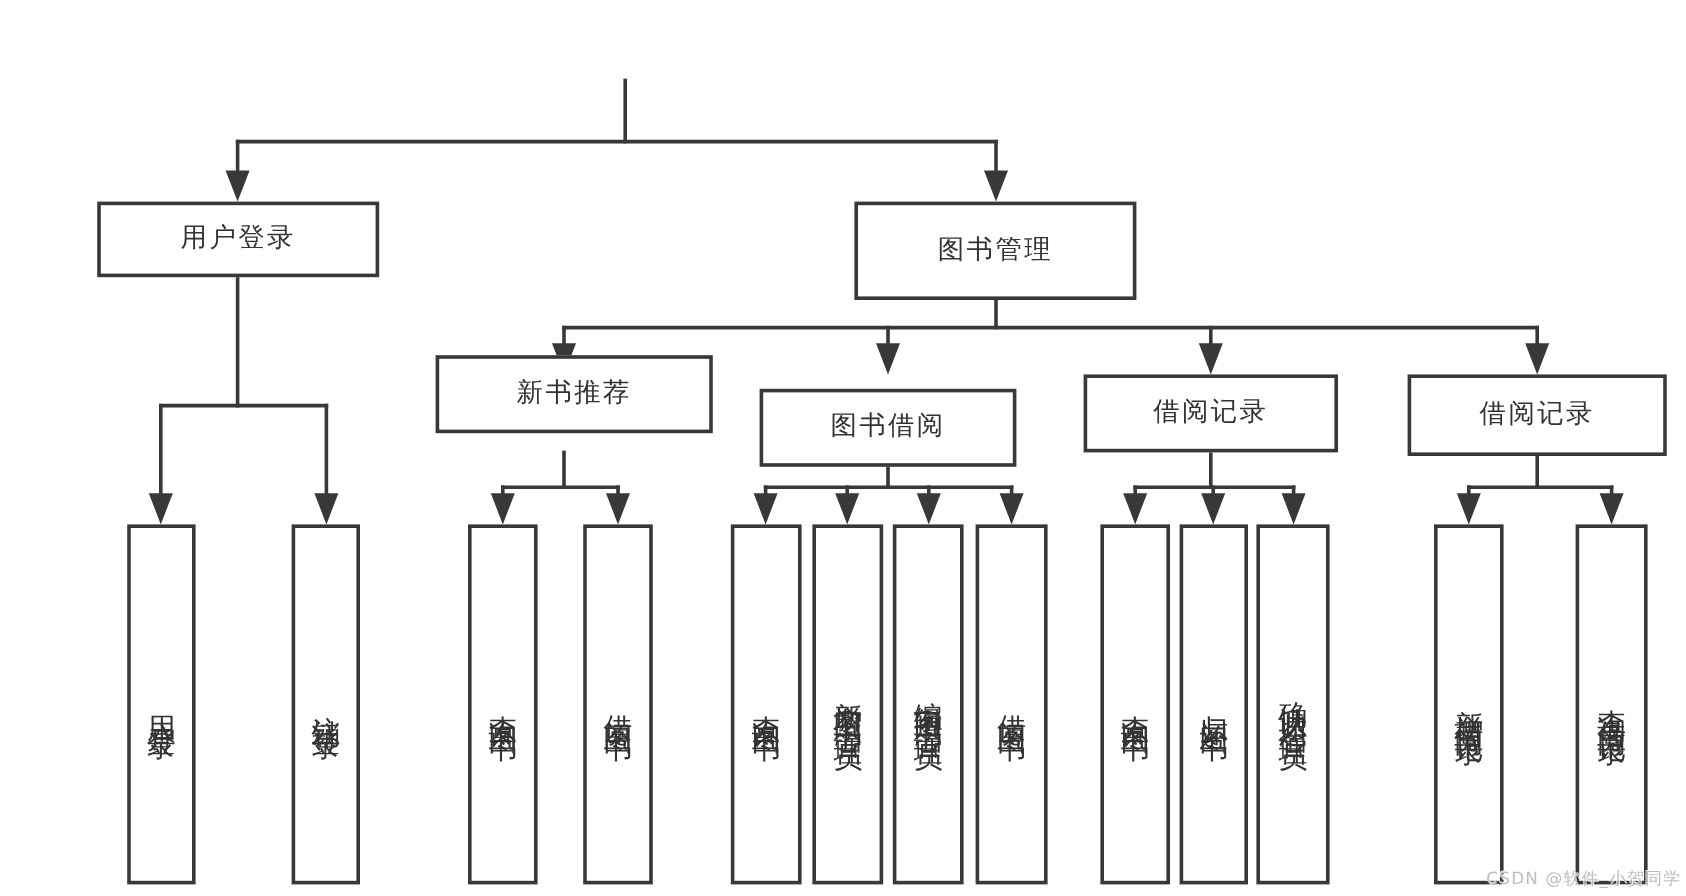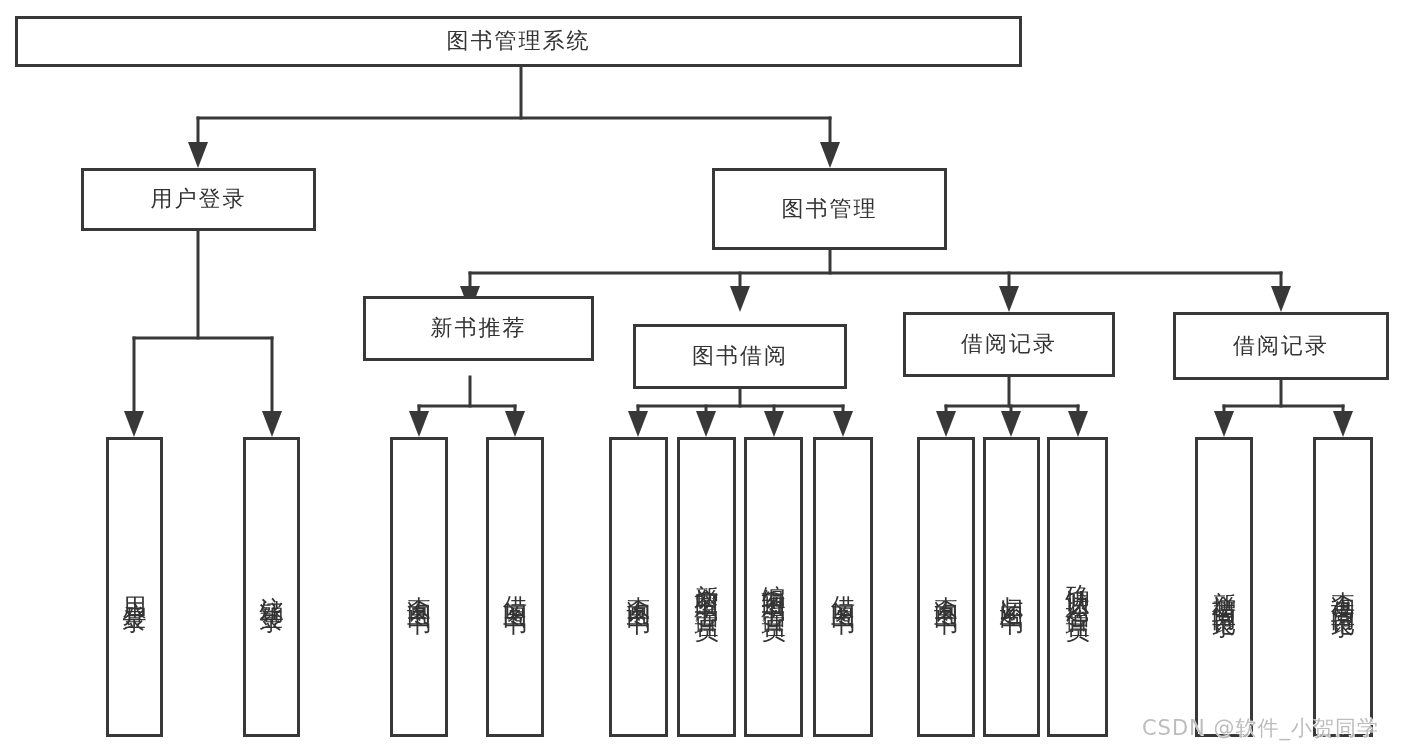--- a/index.html
+++ b/index.html
@@ -22,22 +22,22 @@
     font-size:22px; color:var(--ink); letter-spacing:2px;
     white-space:nowrap; line-height:1.2;
   }
   .vbox { top:437px; height:300px; }
   .vtext {
     writing-mode:vertical-rl; text-orientation:mixed;
     font-size:24px; letter-spacing:5px; line-height:1;
     color:var(--ink);
   }
   .watermark {
-    position:absolute; right:26px; bottom:5px; z-index:2;
-    font-size:21px; color:var(--wm); letter-spacing:1px; white-space:nowrap;
+    position:absolute; right:4px; bottom:5px; z-index:2;
+    font-size:14px; color:var(--wm); letter-spacing:1px; white-space:nowrap;
     text-shadow:1px 1px 0 rgba(255,255,255,.85), -1px -1px 0 rgba(255,255,255,.85);
   }
 </style>
 </head>
 <body>
 
 <div class="canvas">
 
   <svg class="wires" width="1405" height="747" viewBox="0 0 1405 747">
     <g class="strokes" stroke-width="3" stroke-linecap="square">
@@ -101,23 +101,20 @@
       <polygon points="764,411 784,411 774,437"></polygon>
       <polygon points="833,411 853,411 843,437"></polygon>
       <polygon points="936,411 956,411 946,437"></polygon>
       <polygon points="1001,411 1021,411 1011,437"></polygon>
       <polygon points="1068,411 1088,411 1078,437"></polygon>
       <polygon points="1214,411 1234,411 1224,437"></polygon>
       <polygon points="1333,411 1353,411 1343,437"></polygon>
     </g>
   </svg>
 
-  <div class="node" style="left:15px;top:16px;width:1007px;height:51px">
-    <span class="hlabel">图书管理系统</span>
-  </div>
 
   <div class="node" style="left:81px;top:168px;width:235px;height:63px">
     <span class="hlabel">用户登录</span>
   </div>
   <div class="node" style="left:712px;top:168px;width:235px;height:82px">
     <span class="hlabel">图书管理</span>
   </div>
 
   <div class="node" style="left:363px;top:296px;width:231px;height:65px">
     <span class="hlabel">新书推荐</span>

